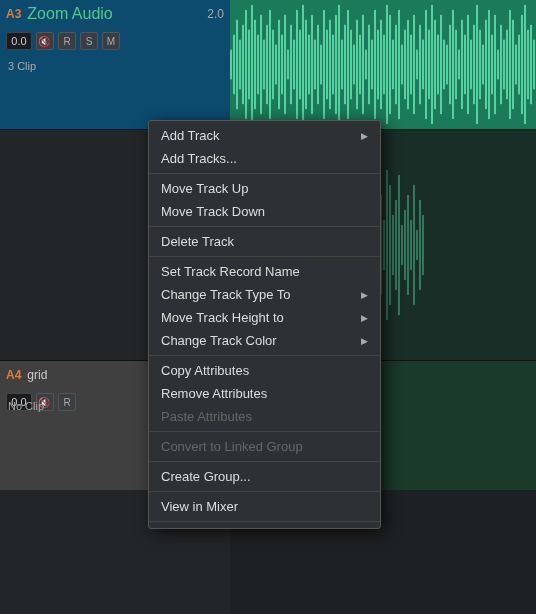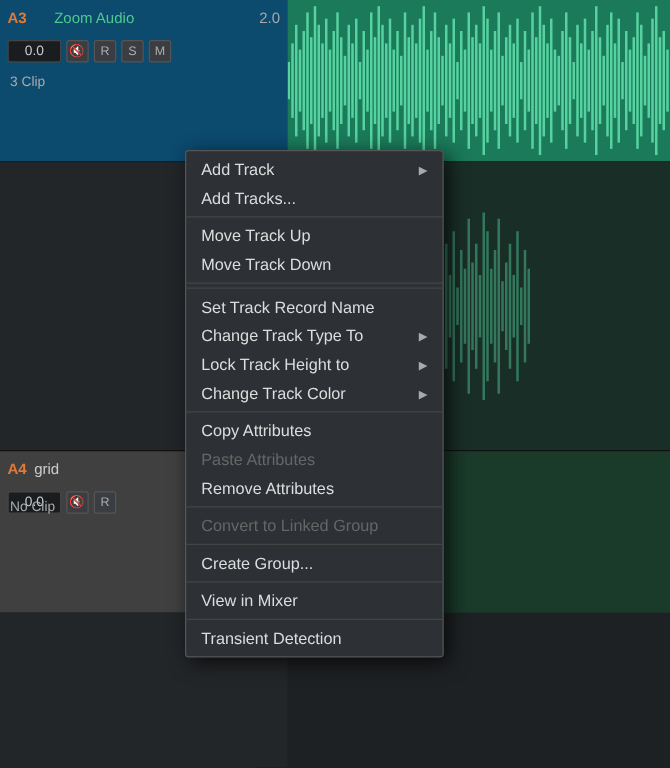--- a/index.html
+++ b/index.html
@@ -30,40 +30,39 @@
       padding: 0 6px;
       gap: 6px;
     }
     .track-label-a3 {
       color: #e07b39;
       font-weight: bold;
       font-size: 12px;
     }
     .track-name-zoom {
       color: #4ec98f;
-      font-size: 12px;
-      margin-left: 16px;
+      font-size: 16px;
     }
     .track-num-right {
       margin-left: auto;
       color: #aaa;
       font-size: 12px;
     }
     .track-controls-row {
       display: flex;
       align-items: center;
       height: 26px;
       padding: 0 6px;
       gap: 4px;
     }
     .track-vol-input {
       background: #1a1d20;
       color: #ccc;
       border: 1px solid #444;
-      width: 43px;
+      width: 26px;
       height: 18px;
       font-size: 11px;
       text-align: center;
       border-radius: 2px;
     }
     .btn-small {
       background: #3a3d42;
       color: #aaa;
       border: 1px solid #555;
       border-radius: 2px;
@@ -158,21 +157,21 @@
       width: 306px;
       height: 230px;
       background: #1a2e28;
     }
 
     
     .context-menu {
       position: absolute;
       top: 120px;
       left: 148px;
-      width: 207px;
+      width: 233px;
       background: #2d3035;
       border: 1px solid #555;
       border-radius: 3px;
       box-shadow: 4px 4px 16px rgba(0,0,0,0.7);
       z-index: 100;
       padding: 3px 0;
     }
     .menu-item {
       display: flex;
       align-items: center;
@@ -460,52 +459,52 @@
     <span class="menu-item-text">Add Tracks...</span>
   </div>
   <div class="menu-separator"></div>
   <div class="menu-item">
     <span class="menu-item-text">Move Track Up</span>
   </div>
   <div class="menu-item">
     <span class="menu-item-text">Move Track Down</span>
   </div>
   <div class="menu-separator"></div>
+  <div class="menu-item">
+    <span class="menu-item-text">Delete Track</span>
+  </div>
   <div class="menu-separator"></div>
   <div class="menu-item">
     <span class="menu-item-text">Set Track Record Name</span>
   </div>
   <div class="menu-item has-submenu">
     <span class="menu-item-text">Change Track Type To</span>
   </div>
   <div class="menu-item has-submenu">
-    <span class="menu-item-text">Lock Track Height to</span>
+    <span class="menu-item-text">Move Track Height to</span>
   </div>
   <div class="menu-item has-submenu">
     <span class="menu-item-text">Change Track Color</span>
   </div>
   <div class="menu-separator"></div>
   <div class="menu-item">
     <span class="menu-item-text">Copy Attributes</span>
   </div>
+  <div class="menu-item">
+    <span class="menu-item-text">Remove Attributes</span>
+  </div>
   <div class="menu-item disabled">
     <span class="menu-item-text">Paste Attributes</span>
   </div>
-  <div class="menu-item">
-    <span class="menu-item-text">Remove Attributes</span>
-  </div>
   <div class="menu-separator"></div>
   <div class="menu-item disabled">
     <span class="menu-item-text">Convert to Linked Group</span>
   </div>
   <div class="menu-separator"></div>
   <div class="menu-item">
     <span class="menu-item-text">Create Group...</span>
   </div>
   <div class="menu-separator"></div>
   <div class="menu-item">
     <span class="menu-item-text">View in Mixer</span>
   </div>
   <div class="menu-separator"></div>
-  <div class="menu-item">
-    <span class="menu-item-text">Transient Detection</span>
-  </div>
 </div>
 
 </body></html>

